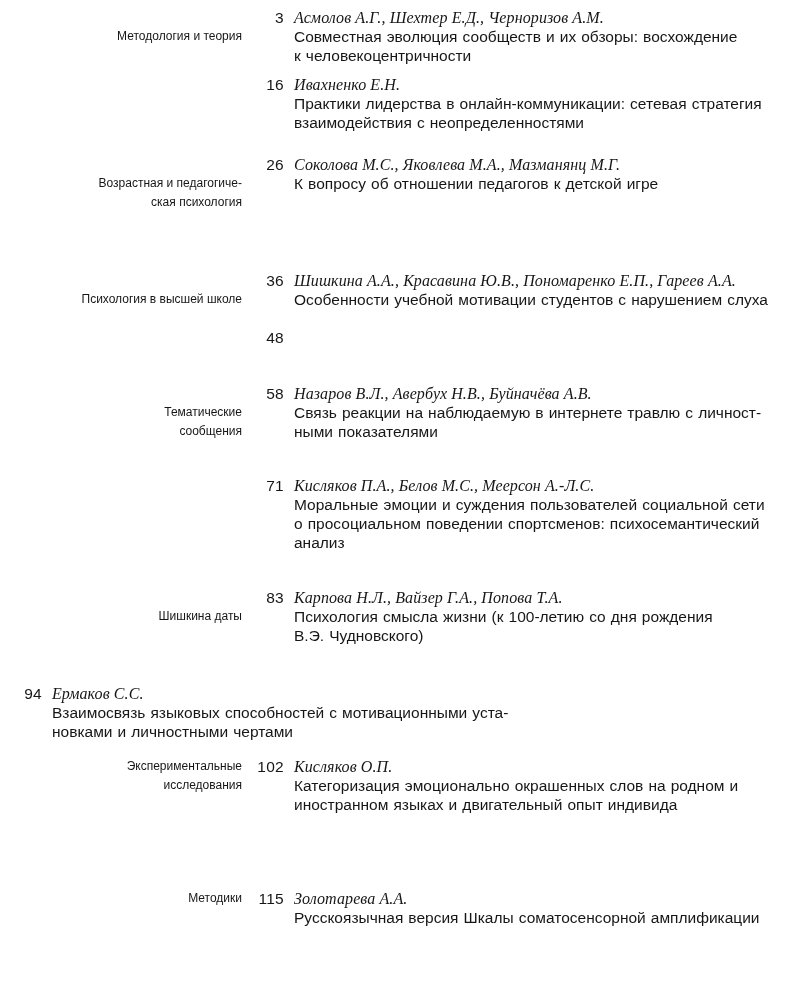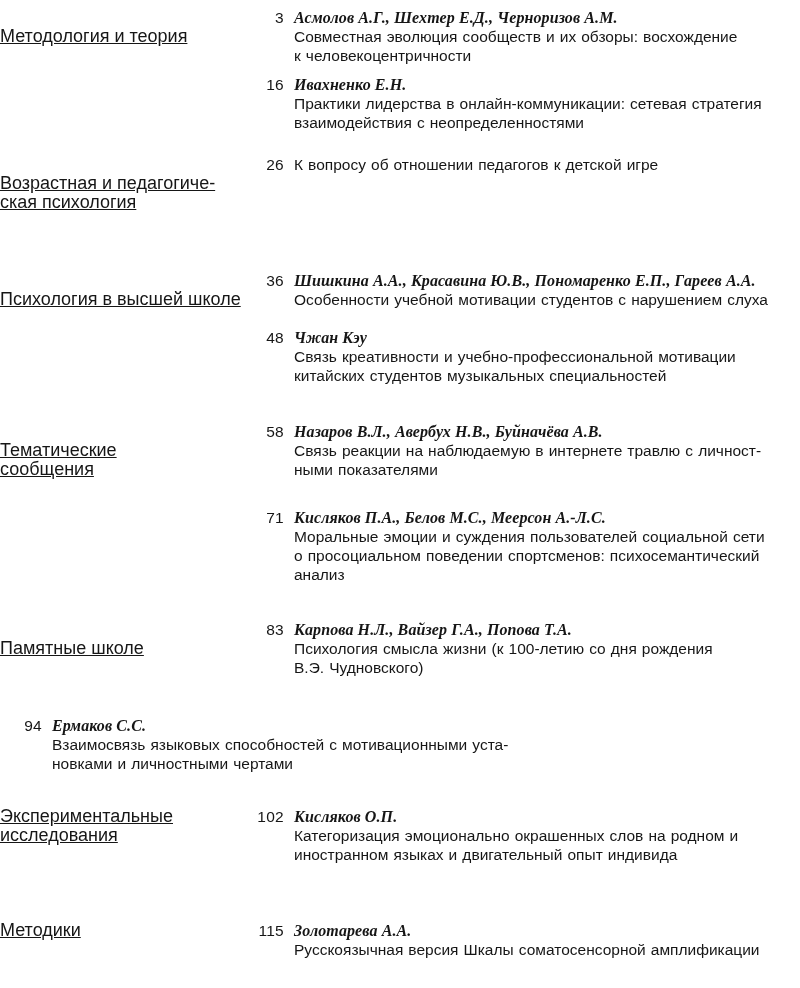--- a/index.html
+++ b/index.html
@@ -20,25 +20,24 @@
     box-sizing: border-box;
     position: relative;
   }
   .row {
     display: flex;
     align-items: flex-start;
   }
   .sec {
     flex: 0 0 242px;
     width: 242px;
-    text-align: left;
-    font-size: 18px;
+    text-align: right;
+    font-size: 12px;
     line-height: 19px;
     white-space: pre-line;
-    text-decoration: underline;
   }
   .sec-inner {
     position: relative;
     display: block;
   }
   .sec-inner.up {
     top: -19px;
   }
   .num {
     flex: 0 0 42px;
@@ -48,21 +47,21 @@
     line-height: 19px;
     letter-spacing: 0.3px;
   }
   .body-col {
     flex: 1 1 auto;
     padding-left: 10px;
     max-width: 506px;
   }
   .authors {
     font-family: "Liberation Serif", serif;
-    font-weight: bold;
+    font-weight: normal;
     font-style: italic;
     font-size: 16px;
     line-height: 19px;
     letter-spacing: 0.1px;
     white-space: pre-line;
   }
   .title {
     font-size: 15.5px;
     line-height: 19px;
     white-space: pre-line;
@@ -96,104 +95,100 @@
     </div>
   </div>
 
   <div class="row" style="margin-top:23px">
     <div class="sec">
       <span class="sec-inner">Возрастная и педагогиче-
 ская психология</span>
     </div>
     <div class="num">26</div>
     <div class="body-col">
+      <div class="authors">Соколова М.С., Яковлева М.А., Мазманянц М.Г.</div>
       <div class="title">К вопросу об отношении педагогов к детской игре</div>
     </div>
   </div>
 
   <div class="row" style="margin-top:40px">
     <div class="sec">
       <span class="sec-inner">Психология в высшей школе</span>
     </div>
     <div class="num">36</div>
     <div class="body-col">
       <div class="authors">Шишкина А.А., Красавина Ю.В., Пономаренко Е.П., Гареев А.А.</div>
       <div class="title">Особенности учебной мотивации студентов с нарушением слуха</div>
     </div>
   </div>
 
   <div class="row" style="">
     <div class="sec"></div>
     <div class="num">48</div>
-    <div class="body-col">
-      <div class="authors">Чжан Кэу</div>
-      <div class="title">Связь креативности и учебно-профессиональной мотивации
-китайских студентов музыкальных специальностей</div>
-    </div>
   </div>
 
   <div class="row" style="margin-top:37px">
     <div class="sec">
       <span class="sec-inner">Тематические
 сообщения</span>
     </div>
     <div class="num">58</div>
     <div class="body-col">
       <div class="authors">Назаров В.Л., Авербух Н.В., Буйначёва А.В.</div>
       <div class="title">Связь реакции на наблюдаемую в интернете травлю с личност-
 ными показателями</div>
     </div>
   </div>
 
-  <div class="row" style="margin-top:10px">
+  <div class="row" style="margin-top:16px">
     <div class="sec"></div>
     <div class="num">71</div>
     <div class="body-col">
       <div class="authors">Кисляков П.А., Белов М.С., Меерсон А.-Л.С.</div>
       <div class="title">Моральные эмоции и суждения пользователей социальной сети
 о просоциальном поведении спортсменов: психосемантический
 анализ</div>
     </div>
   </div>
 
   <div class="row" style="margin-top:36px">
     <div class="sec">
-      <span class="sec-inner">Памятные школе</span>
+      <span class="sec-inner">Шишкина даты</span>
     </div>
     <div class="num">83</div>
     <div class="body-col">
       <div class="authors">Карпова Н.Л., Вайзер Г.А., Попова Т.А.</div>
       <div class="title">Психология смысла жизни (к 100-летию со дня рождения
 В.Э. Чудновского)</div>
     </div>
   </div>
 
   <div class="row" style="margin-top:39px">
     <div class="num">94</div>
     <div class="body-col">
       <div class="authors">Ермаков С.С.</div>
       <div class="title">Взаимосвязь языковых способностей с мотивационными уста-
 новками и личностными чертами</div>
     </div>
   </div>
 
-  <div class="row" style="margin-top:34px">
+  <div class="row" style="margin-top:16px">
     <div class="sec">
       <span class="sec-inner up">Экспериментальные
 исследования</span>
     </div>
     <div class="num">102</div>
     <div class="body-col">
       <div class="authors">Кисляков О.П.</div>
       <div class="title">Категоризация эмоционально окрашенных слов на родном и
 иностранном языках и двигательный опыт индивида</div>
     </div>
   </div>
 
-  <div class="row" style="margin-top:38px">
+  <div class="row" style="margin-top:56px">
     <div class="sec">
       <span class="sec-inner up">Методики</span>
     </div>
     <div class="num">115</div>
     <div class="body-col">
       <div class="authors">Золотарева А.А.</div>
       <div class="title">Русскоязычная версия Шкалы соматосенсорной амплификации</div>
     </div>
   </div>
 

